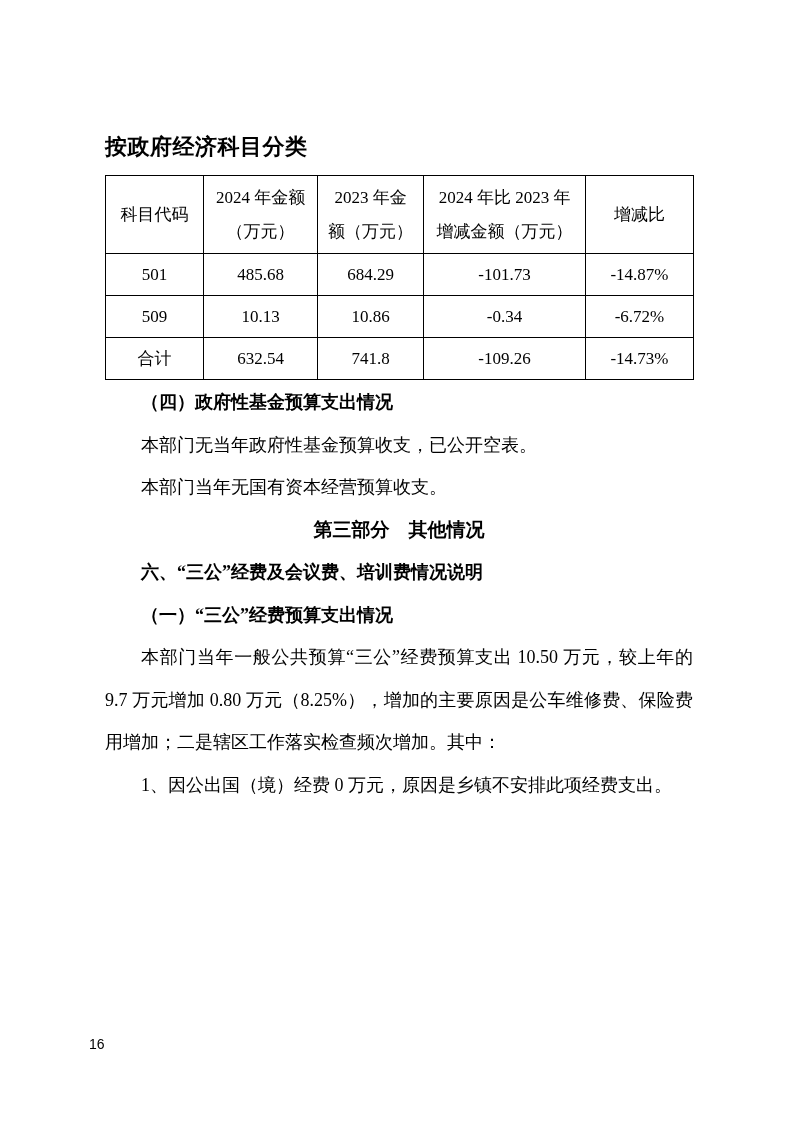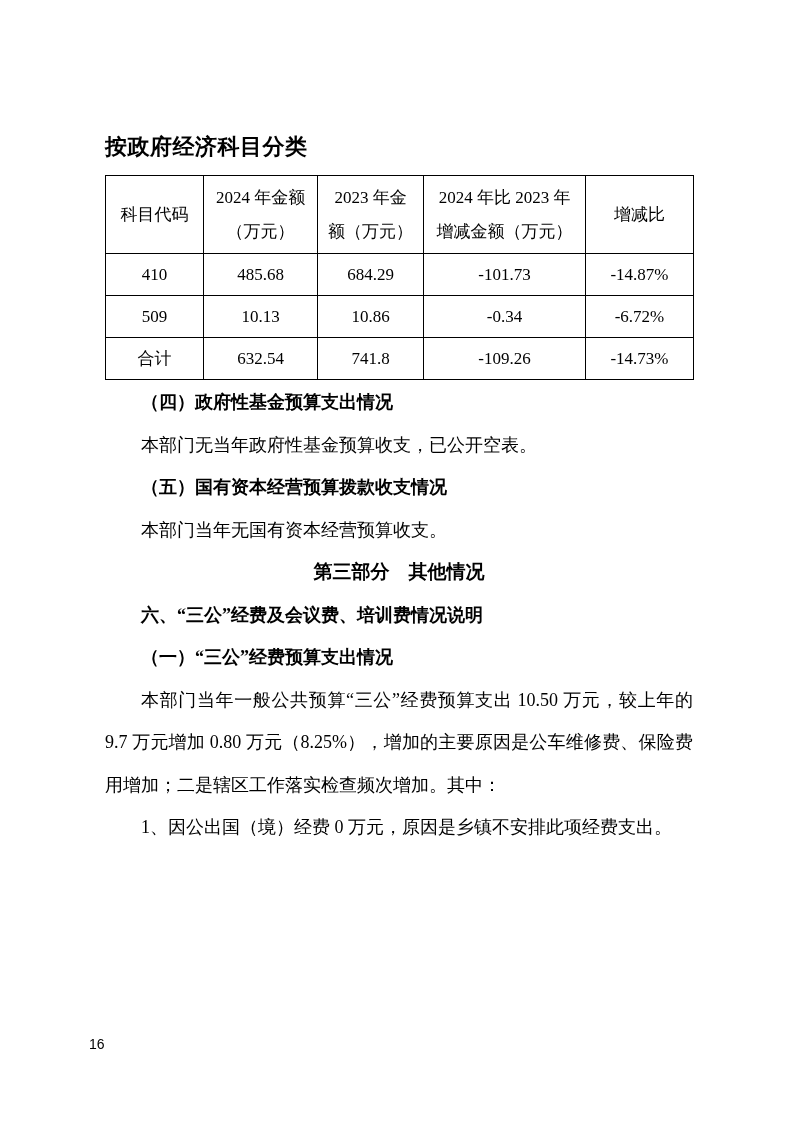--- a/index.html
+++ b/index.html
@@ -110,21 +110,21 @@
 （万元）</th>
         <th>2023 年金
 额（万元）</th>
         <th>2024 年比 2023 年
 增减金额（万元）</th>
         <th>增减比</th>
       </tr>
     </thead>
     <tbody>
       <tr>
-        <td>410</td>
+        <td>501</td>
         <td>485.68</td>
         <td>684.29</td>
         <td>-101.73</td>
         <td>-14.87%</td>
       </tr>
       <tr>
         <td>509</td>
         <td>10.13</td>
         <td>10.86</td>
         <td>-0.34</td>
@@ -136,21 +136,20 @@
         <td>741.8</td>
         <td>-109.26</td>
         <td>-14.73%</td>
       </tr>
     </tbody>
   </table>
 
   <div class="body-text">
     <p class="heading">（四）政府性基金预算支出情况</p>
     <p class="para">本部门无当年政府性基金预算收支，已公开空表。</p>
-    <p class="heading">（五）国有资本经营预算拨款收支情况</p>
     <p class="para">本部门当年无国有资本经营预算收支。</p>
     <p class="center-heading">第三部分　其他情况</p>
     <p class="heading">六、“三公”经费及会议费、培训费情况说明</p>
     <p class="heading">（一）“三公”经费预算支出情况</p>
     <p class="para">本部门当年一般公共预算“三公”经费预算支出 10.50 万元，较上年的 9.7 万元增加 0.80 万元（8.25%），增加的主要原因是公车维修费、保险费用增加；二是辖区工作落实检查频次增加。其中：</p>
     <p class="para">1、因公出国（境）经费 0 万元，原因是乡镇不安排此项经费支出。</p>
   </div>
 
 </div>
 

